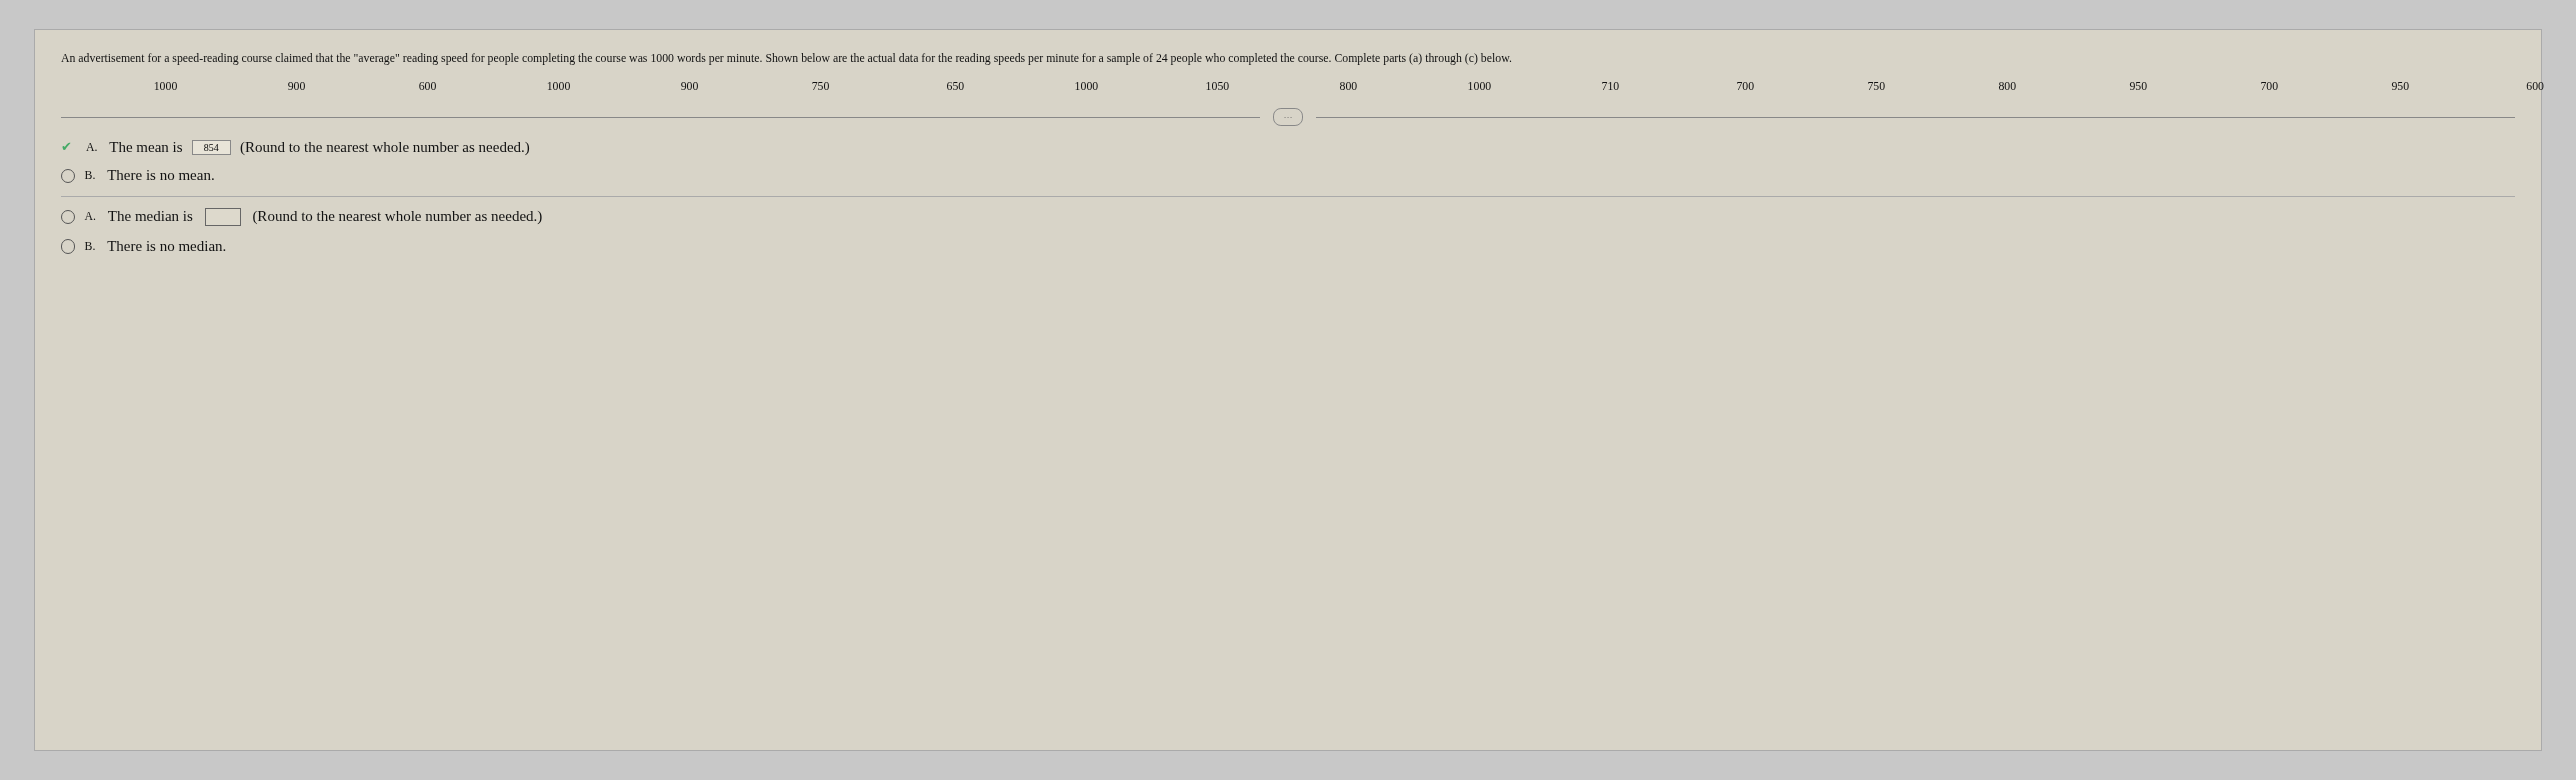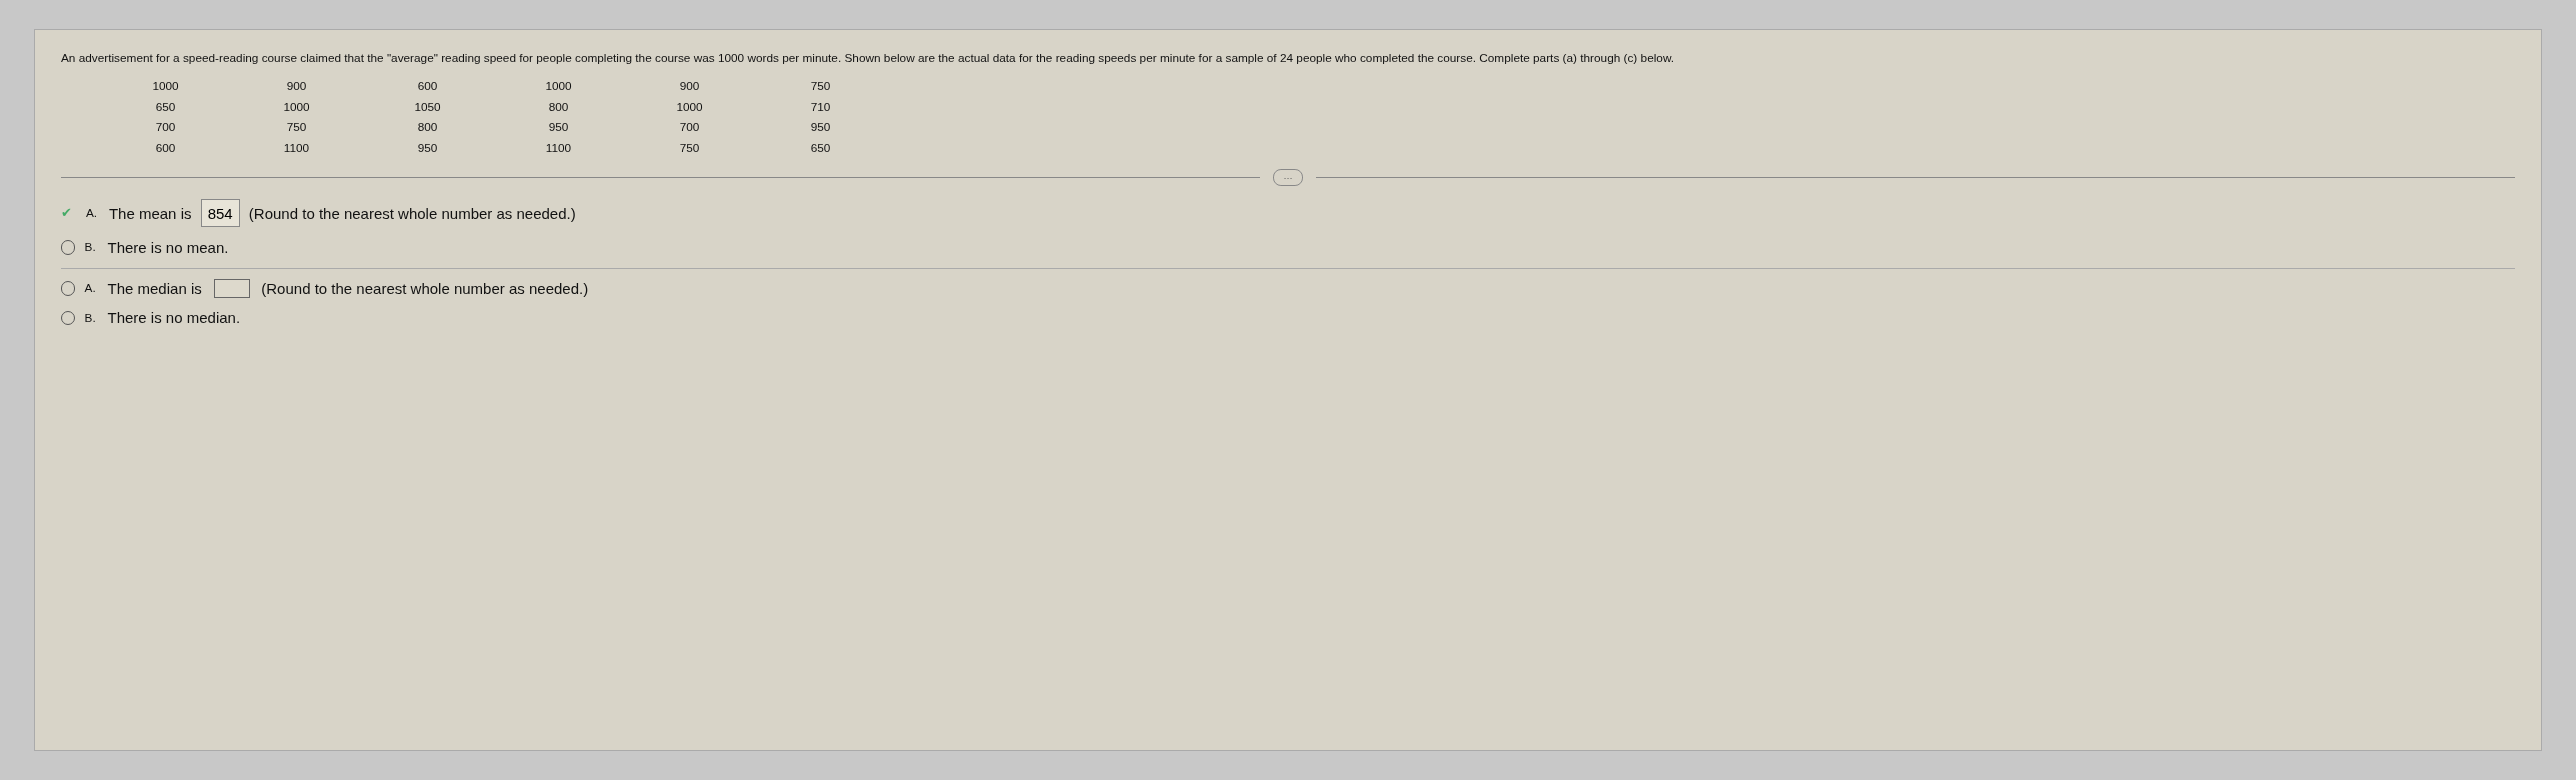--- a/index.html
+++ b/index.html
@@ -1,18 +1,19 @@
 <!DOCTYPE html>
 <html style="font-size:10.5px"><head>
   <meta charset="utf-8">
   <style>
     * {
       box-sizing: border-box;
       margin: 0;
       padding: 0;
+      font-family: Liberation Serif, serif;
     }
 
     body {
       background-color: #c8c8c8;
       font-family: Arial, sans-serif;
       font-size: 9.8px;
       color: #111;
       width: 2576px;
       height: 780px;
       display: flex;
@@ -31,21 +32,21 @@
     .problem-text {
       font-size: 11.8px;
       line-height: 1.5;
       margin-bottom: 10.5px;
       max-width: 2430px;
     }
 
     .data-table {
       margin: 10.5px 39px;
       display: flex;
-      flex-direction: column;
+      flex-direction: row;
       gap: 3.9px;
     }
 
     .data-row {
       display: flex;
       gap: 0;
     }
 
     .data-cell {
       width: 131px;
@@ -119,25 +120,25 @@
     }
 
     .answer-letter {
       font-size: 11.8px;
       margin-right: 2.6px;
     }
 
     .inline-input {
       display: inline-block;
       width: 39px;
-      height: 28px;
+      height: 15px;
       border: 0.7px solid #888;
       background: #e8e4d8;
       text-align: center;
-      font-size: 15px;
+      font-size: 10px;
       vertical-align: middle;
       padding: 1.3px 2.6px;
     }
 
     .answer-text {
       font-size: 15px;
     }
 
     .blank-input {
       display: inline-block;

